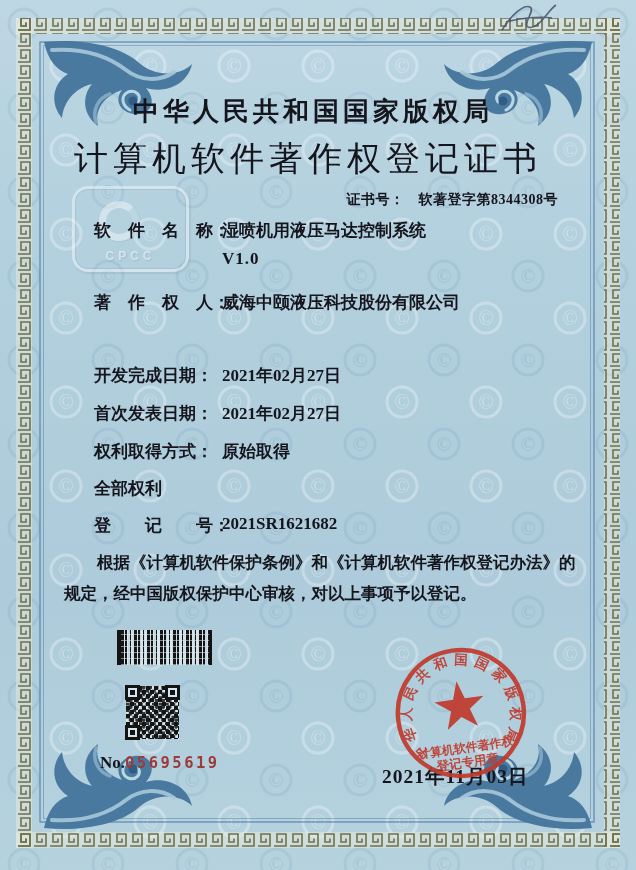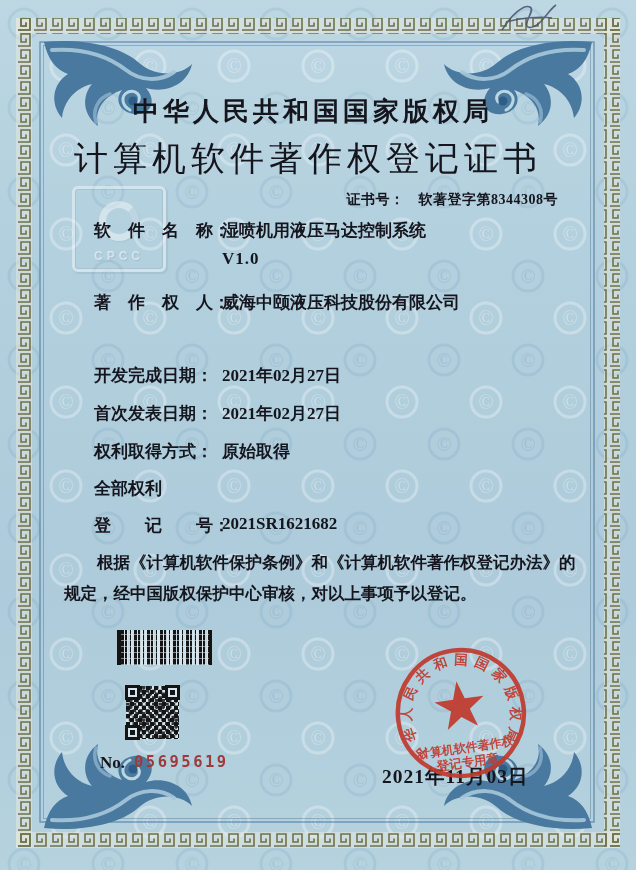--- a/index.html
+++ b/index.html
@@ -20,22 +20,22 @@
     position:absolute; left:30px; top:136px; width:556px; text-align:center;
     font-size:34px; font-weight:400; letter-spacing:5px; z-index:2;
   }
   .certno-line {
     position:absolute; top:191px; right:78px; font-size:14px; font-weight:700;
     letter-spacing:0.5px; z-index:2;
   }
   .certno-line .gap { display:inline-block; width:14px; }
 
   .emboss {
-    position:absolute; left:72px; top:186px; width:94px; height:86px; z-index:1;
-    border:3px solid rgba(255,255,255,0.42); border-radius:6px;
+    position:absolute; left:72px; top:186px; width:117px; height:86px; z-index:1;
+    border:3px solid rgba(255,255,255,0.42); border-radius:16px;
     box-shadow: inset 0 0 0 1px rgba(110,145,170,0.20), 1.5px 1.5px 1px rgba(110,145,170,0.18);
   }
   .emboss .cring {
     position:absolute; left:24px; top:12px; width:40px; height:40px; border-radius:50%;
     border:7px solid rgba(255,255,255,0.42);
     border-right-color: rgba(255,255,255,0.12);
     box-shadow: 1px 1px 1px rgba(110,145,170,0.15);
   }
   .emboss .ctext {
     position:absolute; left:0; right:0; bottom:6px; text-align:center;
@@ -69,21 +69,21 @@
     background-color:#d5e6ee;
     background-image:
       repeating-conic-gradient(#141414 0% 25%, transparent 0% 50%),
       repeating-conic-gradient(rgba(20,20,20,0.85) 0% 25%, transparent 0% 50%);
     background-size: 8px 8px, 6.5px 6.5px;
   }
   .qr .f { position:absolute; width:15px; height:15px; border:3px solid #141414; background:#d5e6ee; }
   .qr .f::after { content:""; position:absolute; inset:2px; background:#141414; }
   .qr .f1 { left:-1px; top:-1px; } .qr .f2 { right:-1px; top:-1px; } .qr .f3 { left:-1px; bottom:-1px; }
 
-  .serial { position:absolute; left:100px; top:753px; z-index:2; display:flex; align-items:flex-start; gap:9px; }
+  .serial { position:absolute; left:100px; top:753px; z-index:2; display:flex; align-items:center; }
   .serial .pfx { font-size:17px; font-weight:700; }
   .serial .num {
     font-family:"DejaVu Sans Mono","Liberation Mono",monospace;
     font-size:15.5px; font-weight:700; color:#9d3a3a; letter-spacing:2.5px;
   }
 
   svg.seal { position:absolute; left:380px; top:633px; width:162px; height:162px; z-index:3; pointer-events:none; }
   .issue-date { position:absolute; left:382px; top:763px; z-index:2; font-size:19.5px; font-weight:700; letter-spacing:1px; }
 </style>
 </head>

